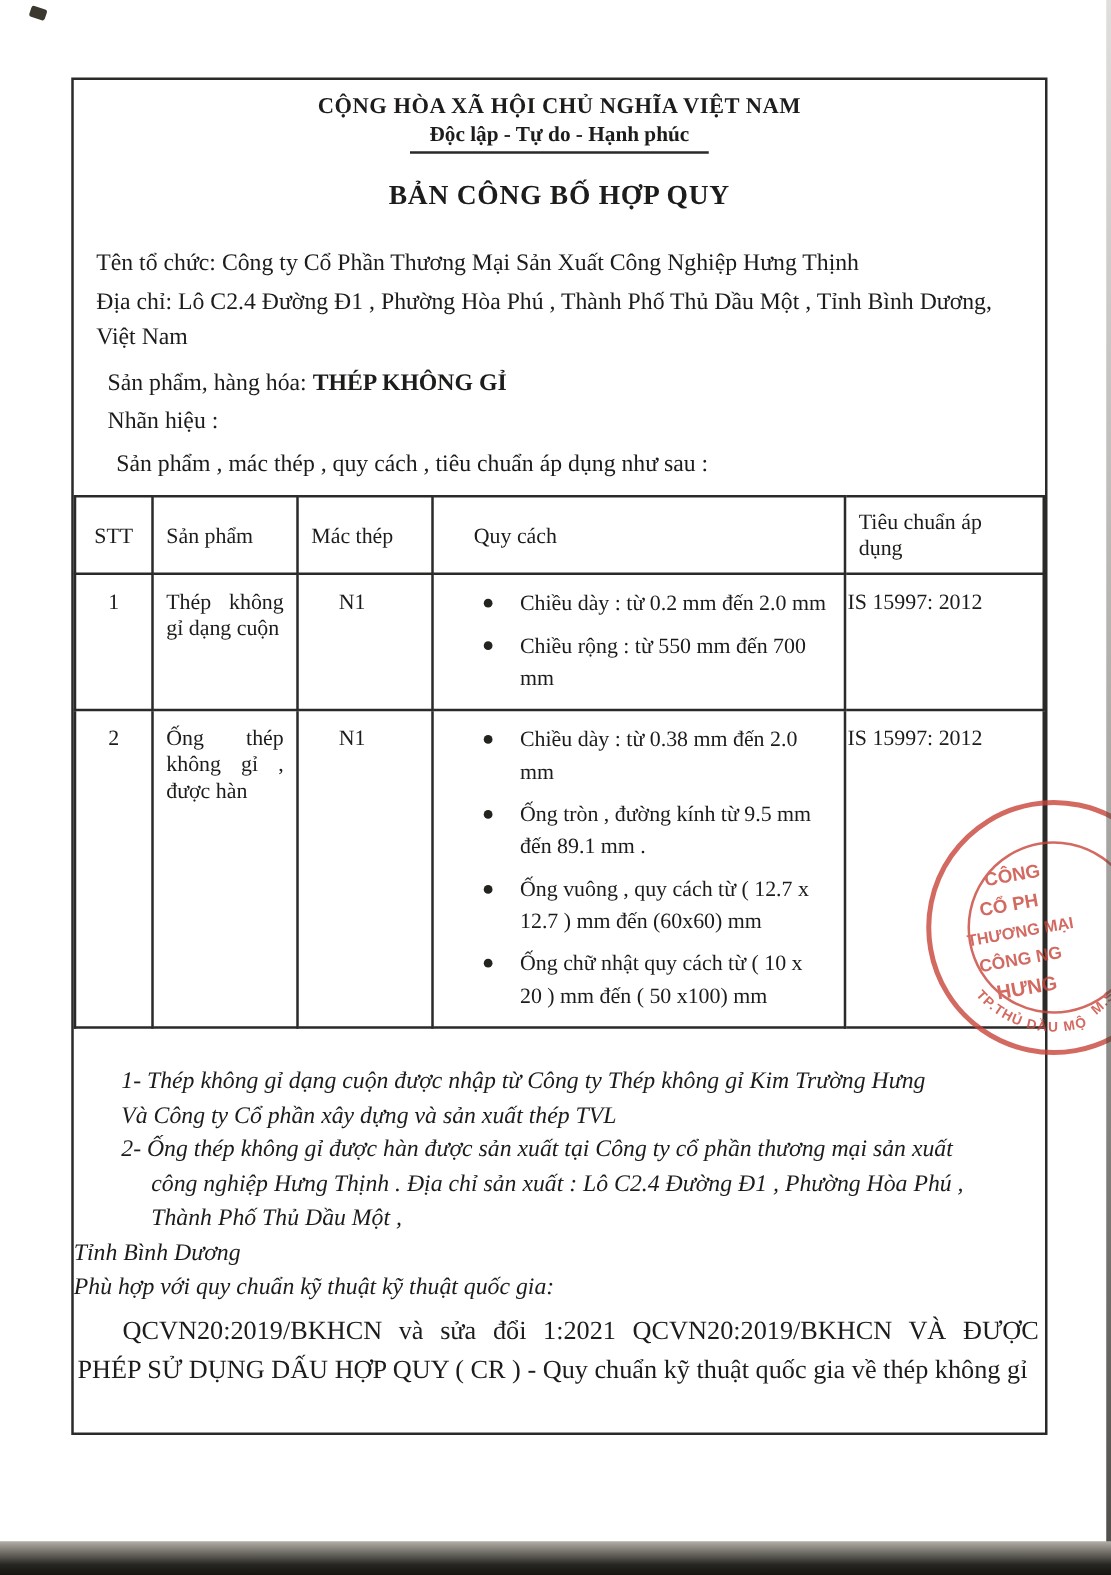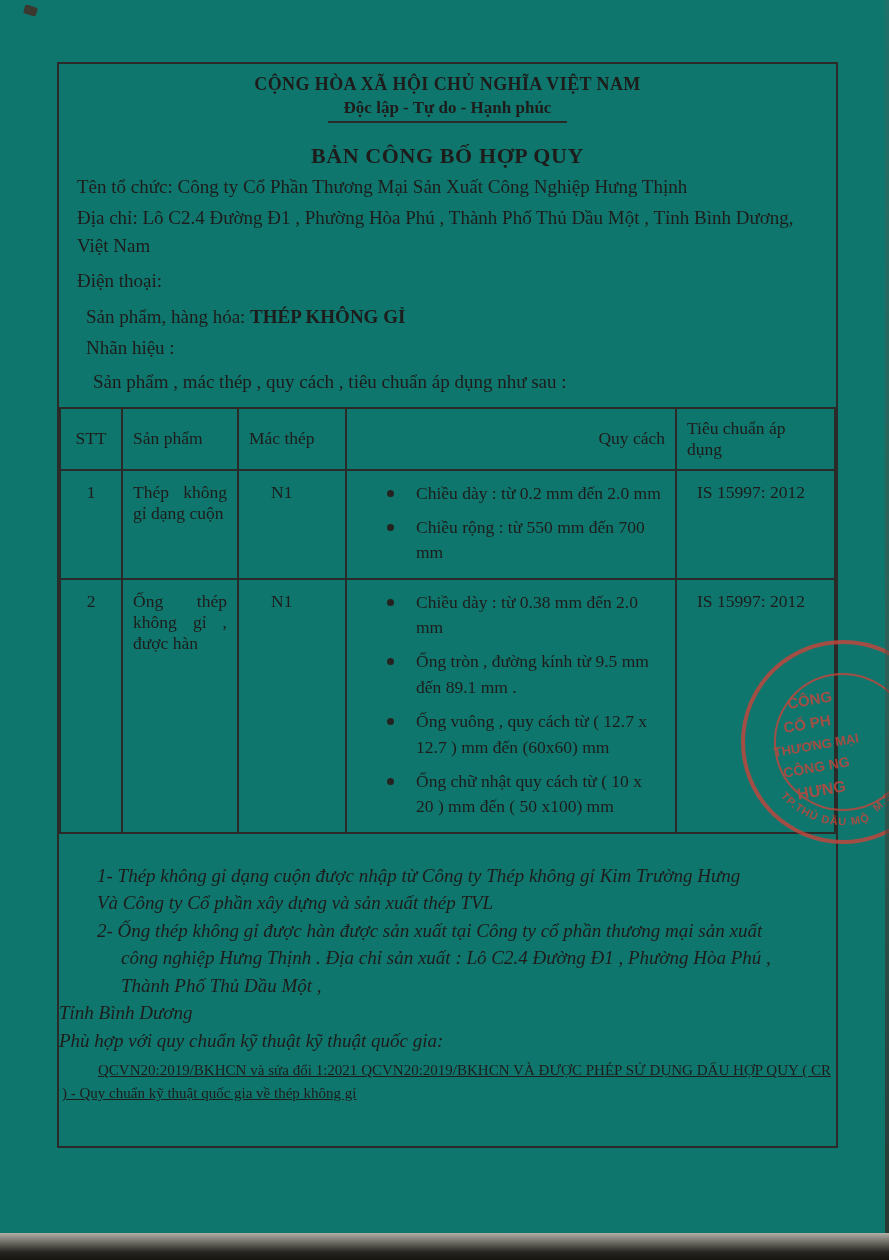--- a/index.html
+++ b/index.html
@@ -4,64 +4,64 @@
 <style>
   * { margin:0; padding:0; box-sizing:border-box; }
   html,body { width:889px; height:1260px; }
   body {
     font-family:"Liberation Serif","DejaVu Serif",serif;
     color:#1d1c1a;
     background:#e8e6e0;
   }
   .page {
     position:relative; width:889px; height:1260px;
-    background:#0f766e; overflow:hidden;
+    background:#ffffff; overflow:hidden;
   }
   .frame {
     position:absolute; left:57px; top:62px; width:781px; height:1086px;
     border:2px solid #2a2a28; padding-top:10px;
   }
   .nat-line1 { text-align:center; font-weight:bold; font-size:18px; letter-spacing:.4px; }
   .nat-line2 { text-align:center; margin-top:3px; }
   .motto {
     display:inline-block; font-weight:bold; font-size:17px;
     border-bottom:2px solid #2a2a28; padding:0 16px 3px;
   }
   .title { text-align:center; font-size:22px; font-weight:bold; letter-spacing:.6px; margin-top:20px; }
   .docnum { text-align:center; font-size:19px; margin-top:8px; }
   .para { font-size:19px; line-height:1.5; margin:2px 14px 0 18px; }
-  .para.org { margin-top:4px; }
+  .para.org { margin-top:28px; }
   .para.phone { margin-top:6px; }
   .para.indent { margin-left:27px; }
   .para.prod { margin-top:8px; }
   .para.lead { margin-top:6px;margin-left:34px; }
   .spec { width:100%; border-collapse:collapse; margin-top:10px; font-size:17.5px; table-layout:fixed; }
   .spec th, .spec td { border:2px solid #2a2a28; vertical-align:top; }
   .spec th { font-weight:normal; text-align:left; padding:9px 10px; vertical-align:middle; }
   th.c-stt { width:62px; text-align:center; padding-left:4px; padding-right:4px; }
   th.c-sp  { width:116px; }
   th.c-mt  { width:108px; }
-  th.c-qc  { width:330px; padding-left:8px;text-align:right; }
+  th.c-qc  { width:330px; padding-left:32px; }
   td.c-stt { text-align:center; padding-top:11px; }
   td.c-sp  { padding:11px 10px; text-align:justify;border-radius:17px; }
   td.c-mt  { padding:11px 0 0 32px; }
   td.c-qc  { padding:10px 12px 12px 0; }
-  td.c-tc  { padding:11px 20px; }
+  td.c-tc  { padding:11px 1px; }
   .spec-list { list-style:none; padding-left:40px; }
   .spec-list li { display:flex; gap:22px; margin-bottom:9px; line-height:1.45; }
   .spec-list li:last-child { margin-bottom:0; }
   .dot { flex:none; width:7px; height:7px; border-radius:50%; background:#24231f; margin-top:9px; }
   .notes { margin-top:28px; font-size:19px; }
   .note-line { line-height:1.45; margin-right:12px;font-style:italic; }
   .ind0 { }
   .ind1 { margin-left:38px; }
   .ind2 { margin-left:62px; }
   .closing {
-    font-size:15px; line-height:1.5; margin:5px 5px 0 3px;
-    text-align:justify; text-indent:36px;text-decoration:underline;
+    font-size:21px; line-height:1.5; margin:5px 5px 0 3px;
+    text-align:justify; text-indent:36px;
   }
   
   .stamp {
     position:absolute; left:737px; top:636px; width:212px; height:212px;
     opacity:.8;
   }
   .st-ring { fill:none; stroke:#c9453a; }
   .st-outer { stroke-width:4; }
   .st-inner { stroke-width:2; }
   .st-arc   { fill:#c9453a; font-family:"Liberation Sans",sans-serif; font-size:11px; font-weight:bold; letter-spacing:1px; }
@@ -93,21 +93,20 @@
       <div class="nat-line1">CỘNG HÒA XÃ HỘI CHỦ NGHĨA VIỆT NAM</div>
       <div class="nat-line2">
         <span class="motto">Độc lập - Tự do - Hạnh phúc</span>
       </div>
     </div>
 
     <h1 class="title">BẢN CÔNG BỐ HỢP QUY</h1>
 
     <p class="para org">Tên tổ chức: Công ty Cổ Phần Thương Mại Sản Xuất Công Nghiệp Hưng Thịnh</p>
     <p class="para">Địa chỉ: Lô C2.4 Đường Đ1 , Phường Hòa Phú , Thành Phố Thủ Dầu Một , Tỉnh Bình Dương, Việt Nam</p>
-    <p class="para phone">Điện thoại:</p>
 
     <p class="para indent prod"><span>Sản phẩm, hàng hóa: </span><strong>THÉP KHÔNG GỈ</strong></p>
     <p class="para indent">Nhãn hiệu :</p>
     <p class="para indent lead">Sản phẩm , mác thép , quy cách , tiêu chuẩn áp dụng như sau :</p>
 
     <table class="spec">
       <thead>
         <tr>
           <th class="c-stt">STT</th>
           <th class="c-sp">Sản phẩm</th>

